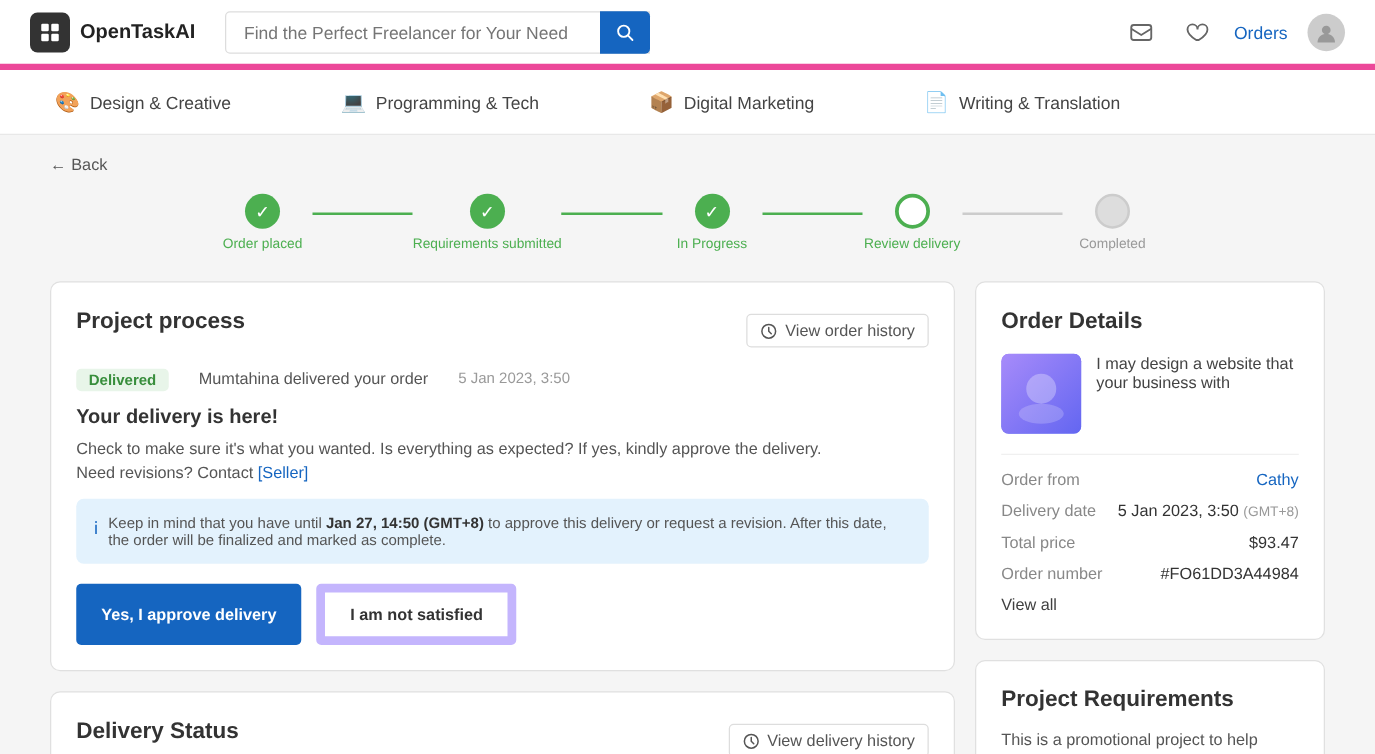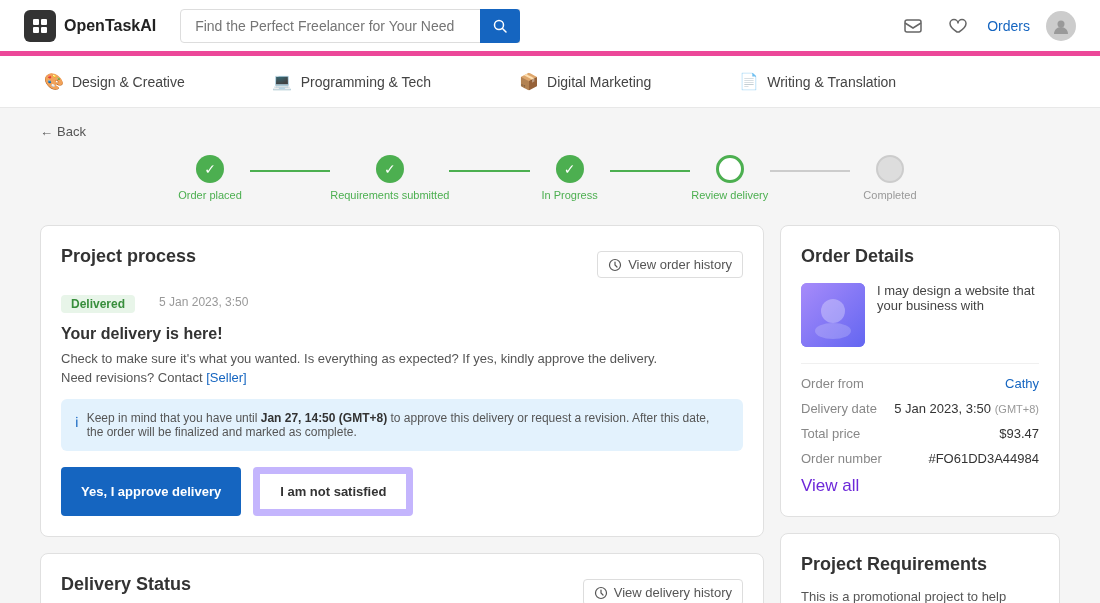--- a/index.html
+++ b/index.html
@@ -73,21 +73,21 @@
     .order-thumb { display: flex; align-items: flex-start; gap: 12px; margin-bottom: 16px; }
     .order-thumb-img { width: 64px; height: 64px; border-radius: 6px; object-fit: cover; background: linear-gradient(135deg, #a78bfa, #6366f1, #818cf8); flex-shrink: 0; overflow: hidden; }
     .order-thumb-text { font-size: 13px; color: #444; font-weight: 500; }
 
     .order-meta { border-top: 1px solid #f0f0f0; padding-top: 12px; }
     .order-row { display: flex; justify-content: space-between; align-items: center; margin-bottom: 10px; font-size: 13px; }
     .order-label { color: #888; }
     .order-value { color: #333; font-weight: 500; }
     .order-value.blue { color: #1565c0; }
     .order-value.small { font-size: 11px; color: #999; font-weight: 400; margin-top: 48px; }
-    .view-all-link { color: #6d28d9; font-size: 17px; cursor: pointer; display: block; margin-top: 8px; }
+    .view-all-link { color: #404040; font-size: 13px; cursor: pointer; display: block; margin-top: 8px; }
 
     
     .delivery-card { margin-top: 16px; }
     .delivery-card-header { display: flex; justify-content: space-between; align-items: center; margin-bottom: 12px; }
 
     
     .req-title { font-size: 18px; font-weight: 600; margin-bottom: 12px; }
     .req-text { font-size: 13px; color: #555; line-height: 1.6; }
   </style>
 </head>
@@ -208,20 +208,21 @@
             <svg width="14" height="14" viewBox="0 0 14 14" fill="none">
                 <circle cx="7" cy="7" r="5.5" stroke="#555" stroke-width="1.2"></circle>
                 <polyline points="7,4 7,7 9,9" stroke="#555" stroke-width="1.2" stroke-linecap="round"></polyline>
               </svg>
             <span>View order history</span>
           </button>
         </div>
 
         <div class="delivery-info">
           <span class="badge badge-delivered">Delivered</span>
+          <span>Mumtahina delivered your order</span>
           <span class="time">5 Jan 2023, 3:50</span>
         </div>
 
         <div class="delivery-heading">Your delivery is here!</div>
         <div class="delivery-text">Check to make sure it's what you wanted. Is everything as expected? If yes, kindly approve the delivery.</div>
         <div class="delivery-text">
           Need revisions? Contact <a>[Seller]</a>
         </div>
 
         <div class="info-box">

